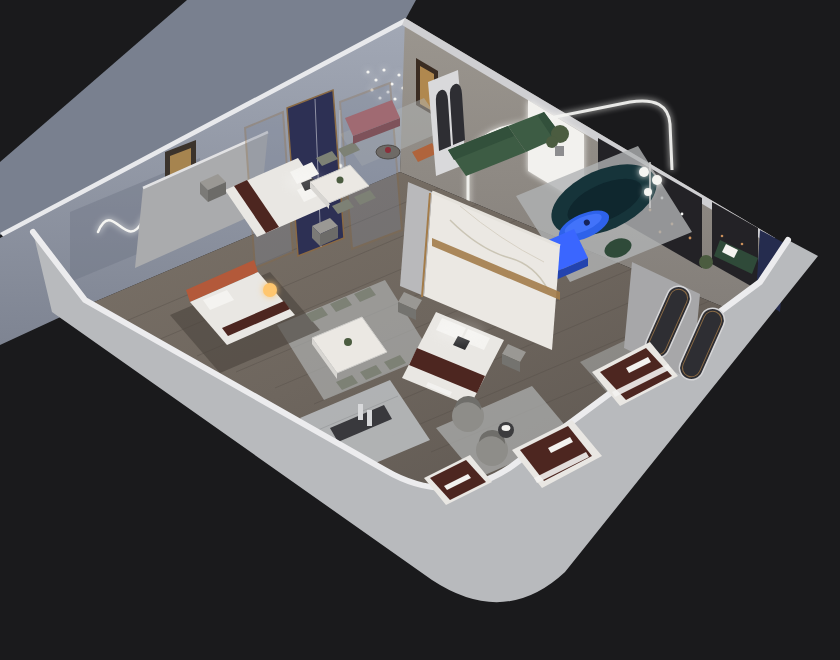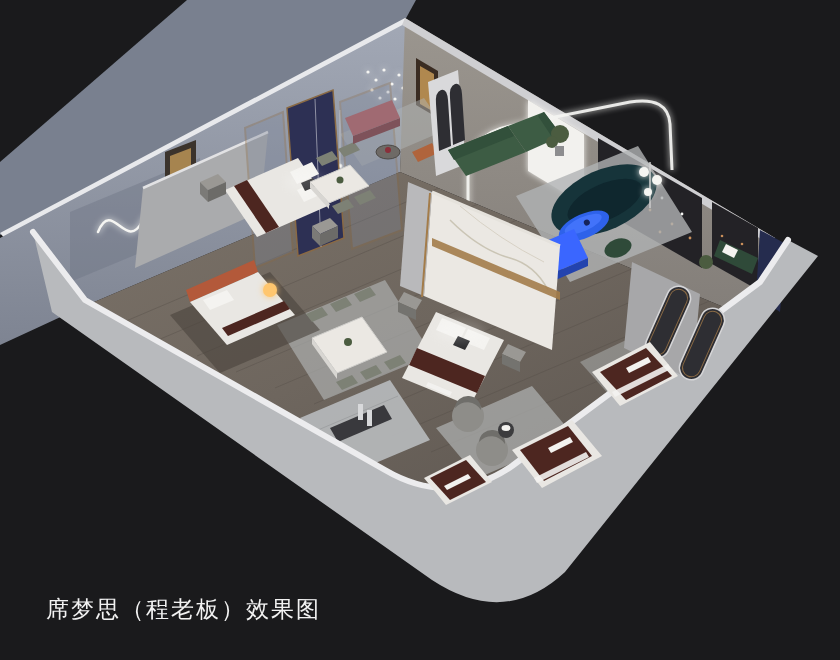--- a/index.html
+++ b/index.html
@@ -367,14 +367,13 @@
     <polygon class="logo" points="626,368 648,357 651,362 629,373"></polygon>
   </g>
   <g>
     <polygon class="bed" points="424,478 470,455 492,482 446,505"></polygon>
     <polygon class="runner" points="430,478 466,460 486,482 450,500"></polygon>
     <polygon class="logo" points="444,486 468,474 471,478 447,490"></polygon>
   </g>
 
 </svg>
 
-<div class="caption">席梦思（程老板）效果图</div>
 </div>
 
 </body></html>

